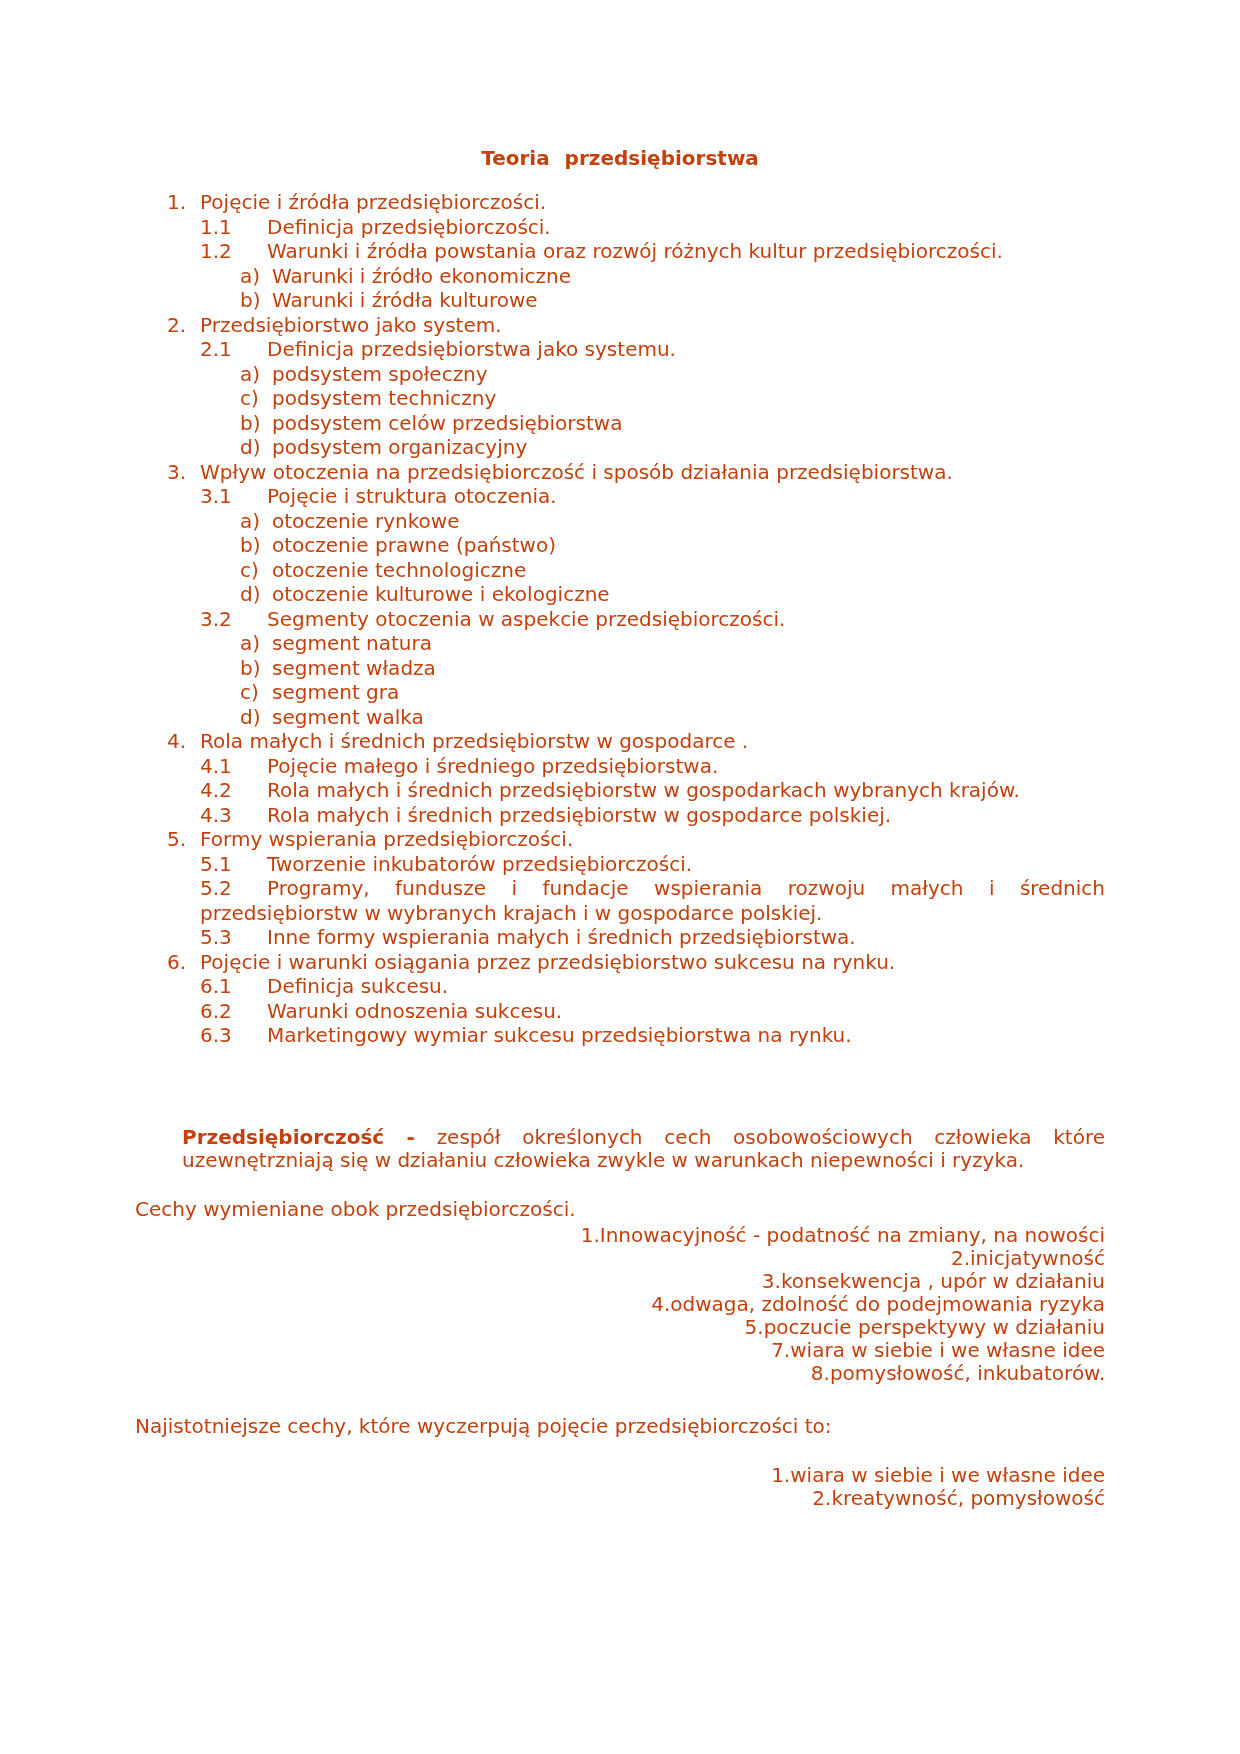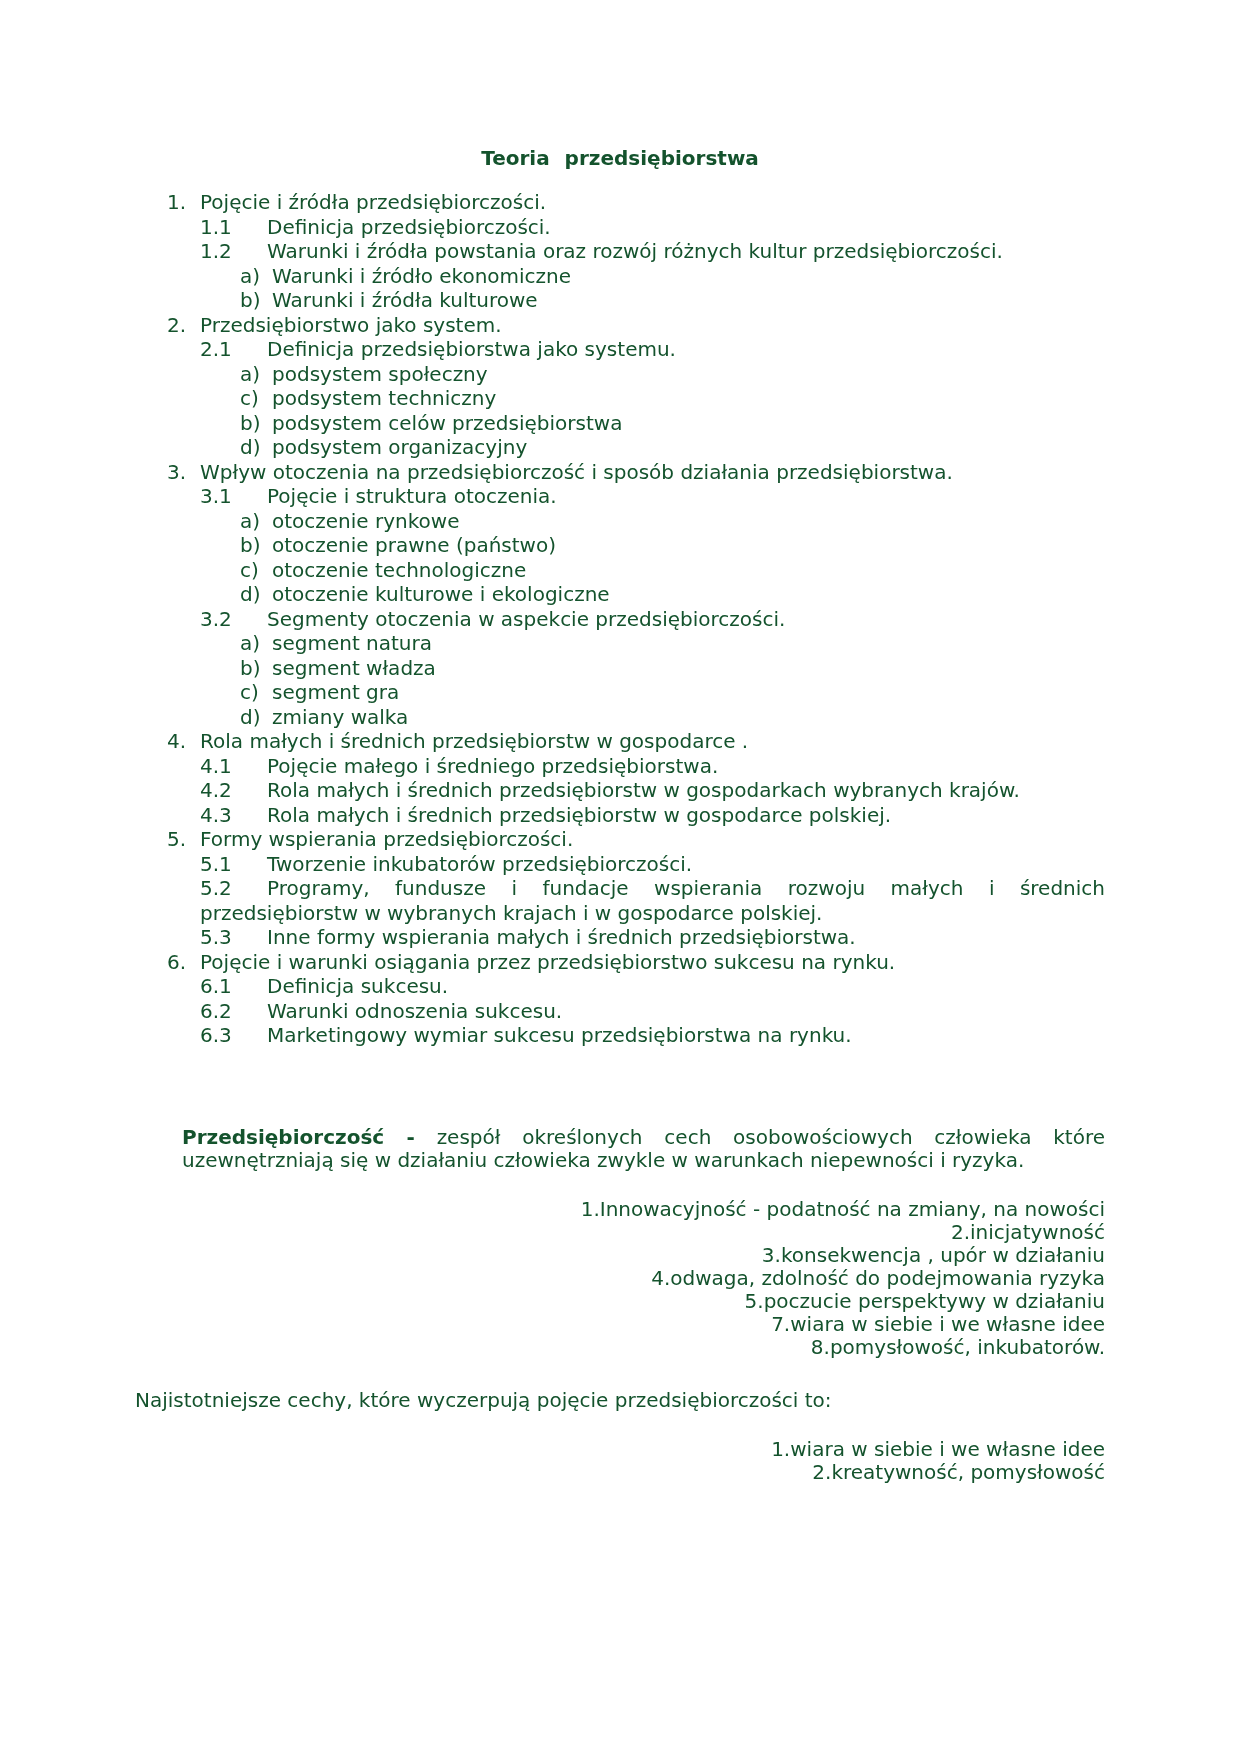--- a/index.html
+++ b/index.html
@@ -1,21 +1,21 @@
 <!DOCTYPE html>
 <html lang="pl"><head>
 <meta charset="utf-8">
 <style>
   html,body{margin:0;padding:0;background:#e9e9e9;}
   .page{
     position:relative;
     width:1240px;height:1754px;
     margin:0 auto;
     background:#ffffff;
-    color:#14532d;
+    color:#c2410c;
     font-family:"DejaVu Sans","Liberation Sans",sans-serif;
     font-size:20px;
     overflow:hidden;
   }
   .content{position:absolute;left:135px;top:146px;width:970px;}
 
   .doc-title{
     text-align:center;
     font-weight:bold;
     word-spacing:8px;
@@ -71,21 +71,21 @@
       <div class="line l1"><span class="num">3.</span><span class="txt">Wpływ otoczenia na przedsiębiorczość i sposób działania przedsiębiorstwa.</span></div>
       <div class="line l2"><span class="num">3.1</span><span class="txt">Pojęcie i struktura otoczenia.</span></div>
       <div class="line l3"><span class="num">a)</span><span class="txt">otoczenie rynkowe</span></div>
       <div class="line l3"><span class="num">b)</span><span class="txt">otoczenie prawne (państwo)</span></div>
       <div class="line l3"><span class="num">c)</span><span class="txt">otoczenie technologiczne</span></div>
       <div class="line l3"><span class="num">d)</span><span class="txt">otoczenie kulturowe i ekologiczne</span></div>
       <div class="line l2"><span class="num">3.2</span><span class="txt">Segmenty otoczenia w aspekcie przedsiębiorczości.</span></div>
       <div class="line l3"><span class="num">a)</span><span class="txt">segment natura</span></div>
       <div class="line l3"><span class="num">b)</span><span class="txt">segment władza</span></div>
       <div class="line l3"><span class="num">c)</span><span class="txt">segment gra</span></div>
-      <div class="line l3"><span class="num">d)</span><span class="txt">zmiany walka</span></div>
+      <div class="line l3"><span class="num">d)</span><span class="txt">segment walka</span></div>
       <div class="line l1"><span class="num">4.</span><span class="txt">Rola małych i średnich przedsiębiorstw w gospodarce .</span></div>
       <div class="line l2"><span class="num">4.1</span><span class="txt">Pojęcie małego i średniego przedsiębiorstwa.</span></div>
       <div class="line l2"><span class="num">4.2</span><span class="txt">Rola małych i średnich przedsiębiorstw w gospodarkach wybranych krajów.</span></div>
       <div class="line l2"><span class="num">4.3</span><span class="txt">Rola małych i średnich przedsiębiorstw w gospodarce polskiej.</span></div>
       <div class="line l1"><span class="num">5.</span><span class="txt">Formy wspierania przedsiębiorczości.</span></div>
       <div class="line l2"><span class="num">5.1</span><span class="txt">Tworzenie inkubatorów przedsiębiorczości.</span></div>
       <div class="line l2 multi">
         <div class="jline"><span class="num">5.2</span><span class="txt">Programy, fundusze i fundacje wspierania rozwoju małych i średnich</span></div>
         <div class="plainline"><span class="txt">przedsiębiorstw w wybranych krajach i w gospodarce polskiej.</span></div>
       </div>
@@ -95,20 +95,21 @@
       <div class="line l2"><span class="num">6.2</span><span class="txt">Warunki odnoszenia sukcesu.</span></div>
       <div class="line l2"><span class="num">6.3</span><span class="txt">Marketingowy wymiar sukcesu przedsiębiorstwa na rynku.</span></div>
     </div>
 
     <div class="definition">
       <div class="jline"><span class="term">Przedsiębiorczość -</span> <span>zespół określonych cech osobowościowych człowieka które</span></div>
       <div class="plainline">uzewnętrzniają się w działaniu człowieka zwykle w warunkach niepewności i ryzyka.</div>
     </div>
 
     <div class="features">
+      <div class="features-heading">Cechy wymieniane obok przedsiębiorczości.</div>
       <div class="features-list">
         <div class="line blist-item"><span class="num">1.</span><span class="txt">Innowacyjność - podatność na zmiany, na nowości</span></div>
         <div class="line blist-item"><span class="num">2.</span><span class="txt">inicjatywność</span></div>
         <div class="line blist-item"><span class="num">3.</span><span class="txt">konsekwencja , upór w działaniu</span></div>
         <div class="line blist-item"><span class="num">4.</span><span class="txt">odwaga, zdolność do podejmowania ryzyka</span></div>
         <div class="line blist-item"><span class="num">5.</span><span class="txt">poczucie perspektywy w działaniu</span></div>
         <div class="line blist-item"><span class="num">7.</span><span class="txt">wiara w siebie i we własne idee</span></div>
         <div class="line blist-item"><span class="num">8.</span><span class="txt">pomysłowość, inkubatorów.</span></div>
       </div>
     </div>

